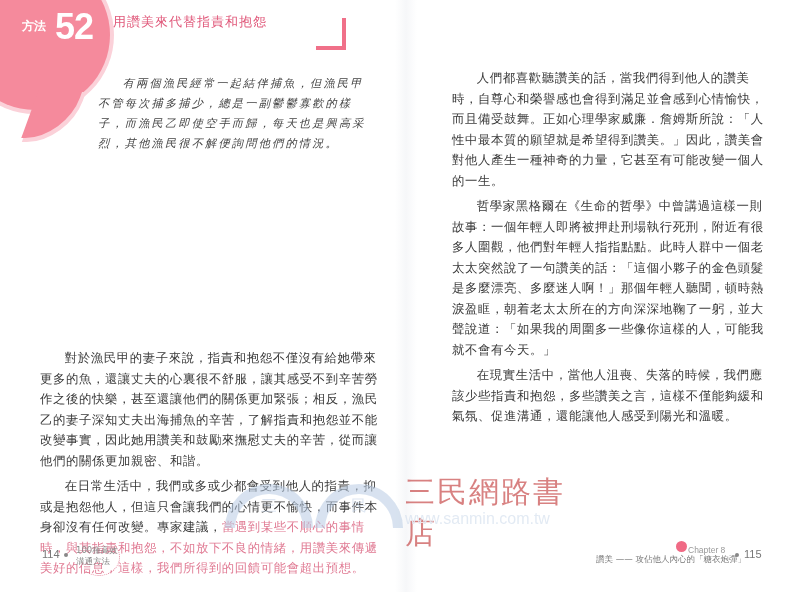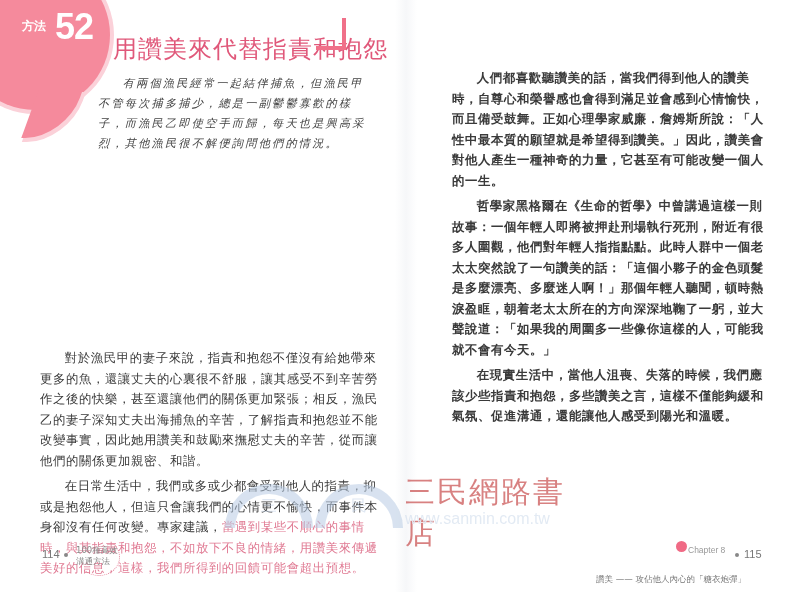--- a/index.html
+++ b/index.html
@@ -10,44 +10,44 @@
             background:linear-gradient(to right,#ffffff,#f6f7f9 50%,#ffffff); }
   
   .badge { position:absolute; left:-40px; top:-40px; width:150px; height:150px;
            border-radius:50%; background:#f58a9c; box-shadow:0 0 0 4px #fbd1d9; }
   .badge-tail { position:absolute; left:30px; top:90px; width:44px; height:48px;
                 background:#f58a9c; border-radius:0 0 40px 0; transform:skewX(-20deg);
                 box-shadow:3px 3px 0 1px #fbd1d9; }
   .badge-label { position:absolute; left:22px; top:18px; color:#fff; font-size:12px; font-weight:bold;font-family:Liberation Mono, monospace; }
   .badge-num { position:absolute; left:55px; top:6px; color:#fff; font-size:36px; font-weight:bold;
                font-family:"Liberation Sans",sans-serif; letter-spacing:-1px; }
-  .title { position:absolute; left:113px; top:13px; font-size:24px; color:#e0587a; letter-spacing:1px;margin-top:20px; }
+  .title { position:absolute; left:113px; top:13px; font-size:13px; color:#e0587a; letter-spacing:1px; }
   .corner { position:absolute; left:316px; top:18px; width:26px; height:28px;
             border-right:4px solid #f07089; border-bottom:4px solid #f07089; }
   
   .quote { position:absolute; left:98px; top:74px; width:276px;
            font-family:"DejaVu Serif","Liberation Serif",serif; font-size:11.2px; line-height:20px;
            color:#444; letter-spacing:2.2px; }
   .quote p { margin:0 0 6px 0; text-indent:2.2em;font-style:italic; }
   .body-left { position:absolute; left:40px; top:348px; width:344px; font-size:12.4px;
                line-height:20.5px; color:#3a3a3a; letter-spacing:0.6px; }
   .body-left p { margin:0 0 5px 0; text-indent:2em; }
   .body-right { position:absolute; left:452px; top:68px; width:322px; font-size:12.4px;
                 line-height:20.5px; color:#3a3a3a; letter-spacing:0.6px; }
-  .body-right p { margin:0 0 5px 0; text-indent:2em;font-weight:bold; }
+  .body-right p { margin:0 0 5px 0; text-indent:2em; }
   .hl { color:#e07a93; }
   
   .pg-left { position:absolute; left:42px; top:548px; font-size:11px; color:#777; font-family:"Liberation Sans",sans-serif; }
   .dot-left { position:absolute; left:64px; top:553px; width:4px; height:4px; border-radius:50%; background:#888; }
   .series { position:absolute; left:76px; top:545px; font-size:8.5px; line-height:11px; color:#888; }
   .series-ring { position:absolute; left:78px; top:538px; width:40px; height:36px;
                  border:1px dotted #e47b93; border-radius:50%; border-left-color:transparent; border-top-color:transparent; }
   .chap-dot { position:absolute; left:676px; top:541px; width:11px; height:11px; border-radius:50%; background:#f06a85; }
   .chap-label { position:absolute; left:688px; top:545px; font-size:8.5px; color:#999; font-family:"Liberation Sans",sans-serif; }
-  .chap-title { position:absolute; left:596px; top:554px; font-size:8.5px; color:#777;margin-top:20px; }
+  .chap-title { position:absolute; left:596px; top:554px; font-size:8.5px; color:#777; }
   .dot-right { position:absolute; left:735px; top:553px; width:4px; height:4px; border-radius:50%; background:#888; }
   .pg-right { position:absolute; left:744px; top:548px; font-size:11px; color:#777; font-family:"Liberation Sans",sans-serif; }
   
   .wm { position:absolute; left:225px; top:478px; width:360px; height:50px; opacity:0.55; }
   .wm-arc { position:absolute; bottom:0; width:88px; height:44px; border:10px solid #b9cce4;
             border-bottom:none; border-radius:60px 60px 0 0; box-sizing:border-box; }
   .wm-arc.a1 { left:0; } .wm-arc.a2 { left:90px; }
   .wm-char { position:absolute; top:18px; font-size:16px; color:#c6d5e8; font-family:"DejaVu Serif",serif; }
   .wm-cn { position:absolute; left:180px; top:-6px; font-size:30px; color:#b91c1c;
            font-family:"DejaVu Serif","Liberation Serif",serif; letter-spacing:2px; }

